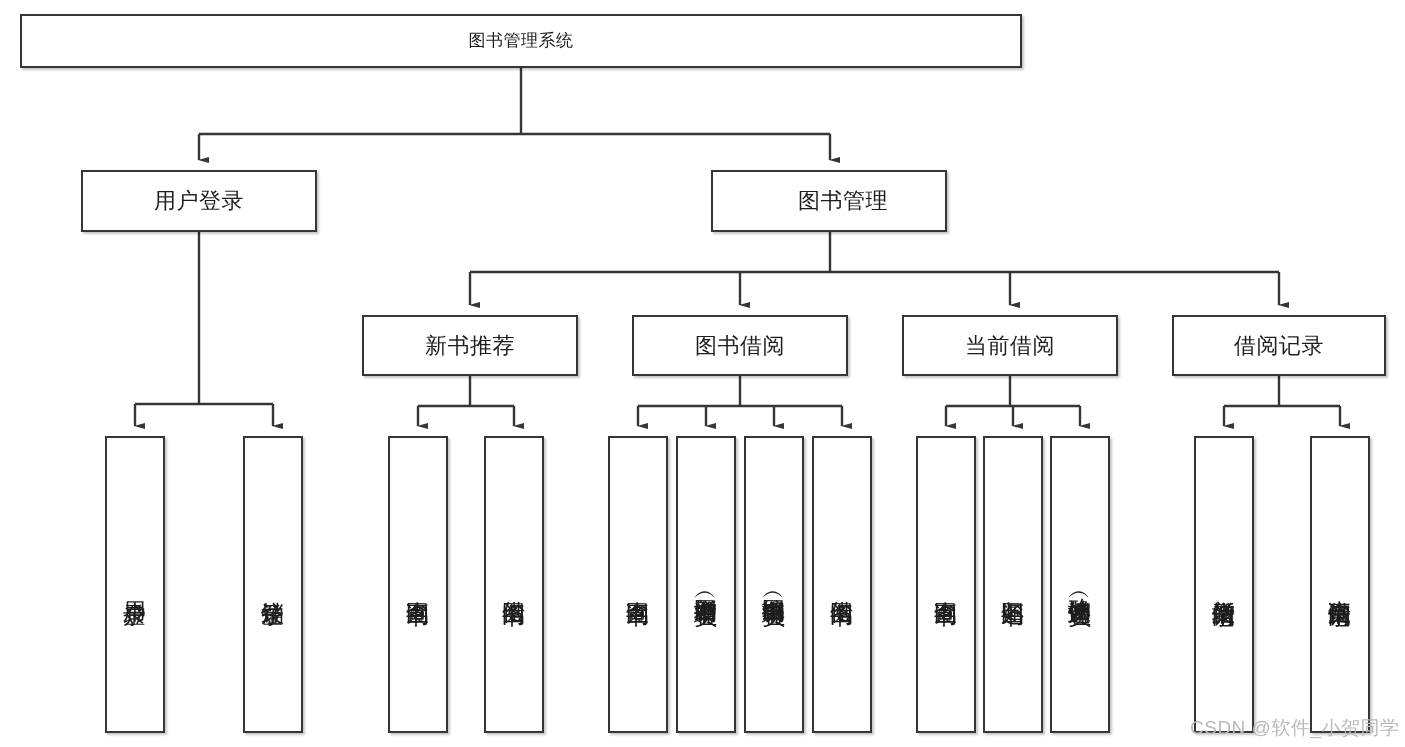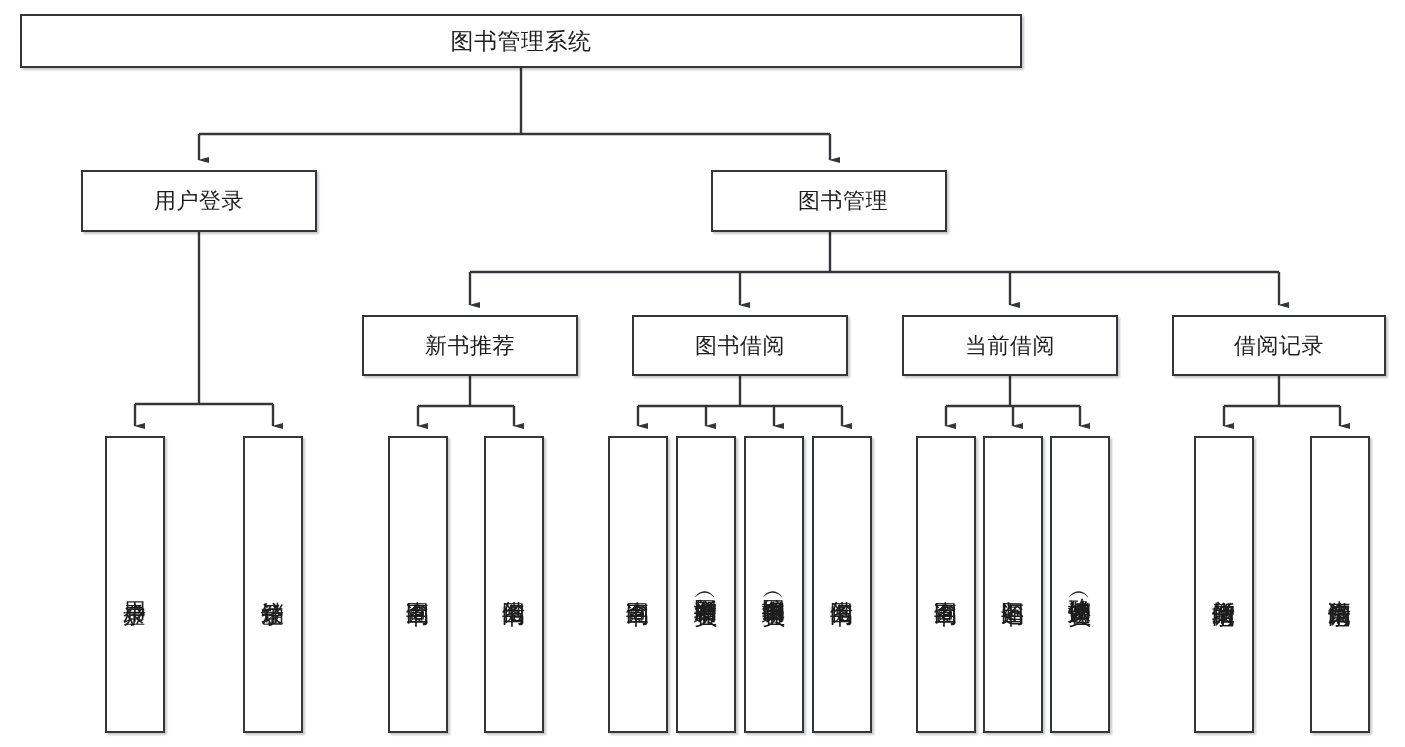--- a/index.html
+++ b/index.html
@@ -37,21 +37,21 @@
     color: #2b2b2b;
     z-index: 2;
   }
   .node .label {
     font-size: 22px;
     line-height: 1.08;
     letter-spacing: 0.5px;
     white-space: nowrap;
     color: #1d1d1d;
   }
-  .node.root .label { font-size: 23px; }
+  .node.root .label { font-size: 17px; }
   .node.leaf {
     align-items: flex-start;
     justify-content: center;
     padding-top: 4px;
   }
   .node.leaf .label {
     writing-mode: vertical-rl;
     text-orientation: upright;
     font-size: 23px;
     line-height: 1.22;
@@ -183,14 +183,15 @@
     <span class="label">确认归还（管理员）</span>
   </div>
 
   <div class="node leaf" style="left: 1194px; top: 436px; width: 60px; height: 297px; align-items: center; padding-top: 0px;">
     <span class="label">新增借阅记录</span>
   </div>
   <div class="node leaf" style="left: 1310px; top: 436px; width: 60px; height: 297px; align-items: center; padding-top: 0px;">
     <span class="label">查询借阅记录</span>
   </div>
 
+  <div class="watermark" style="left:1190px; top:715px;">CSDN @软件_小贺同学</div>
 
 </div>
 
 </body></html>

